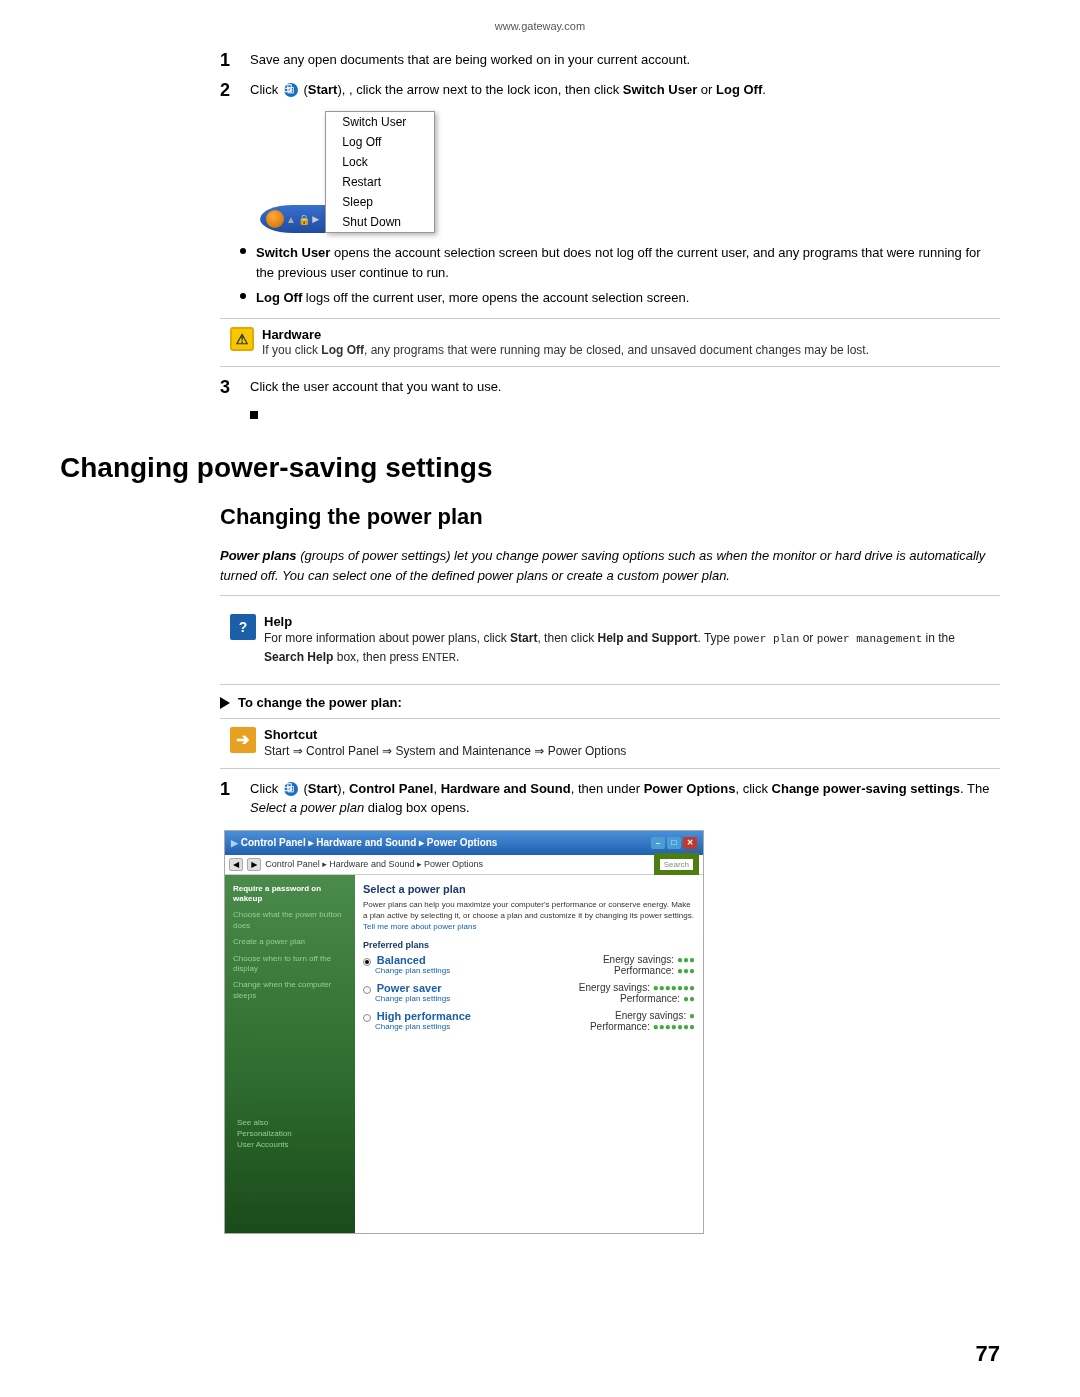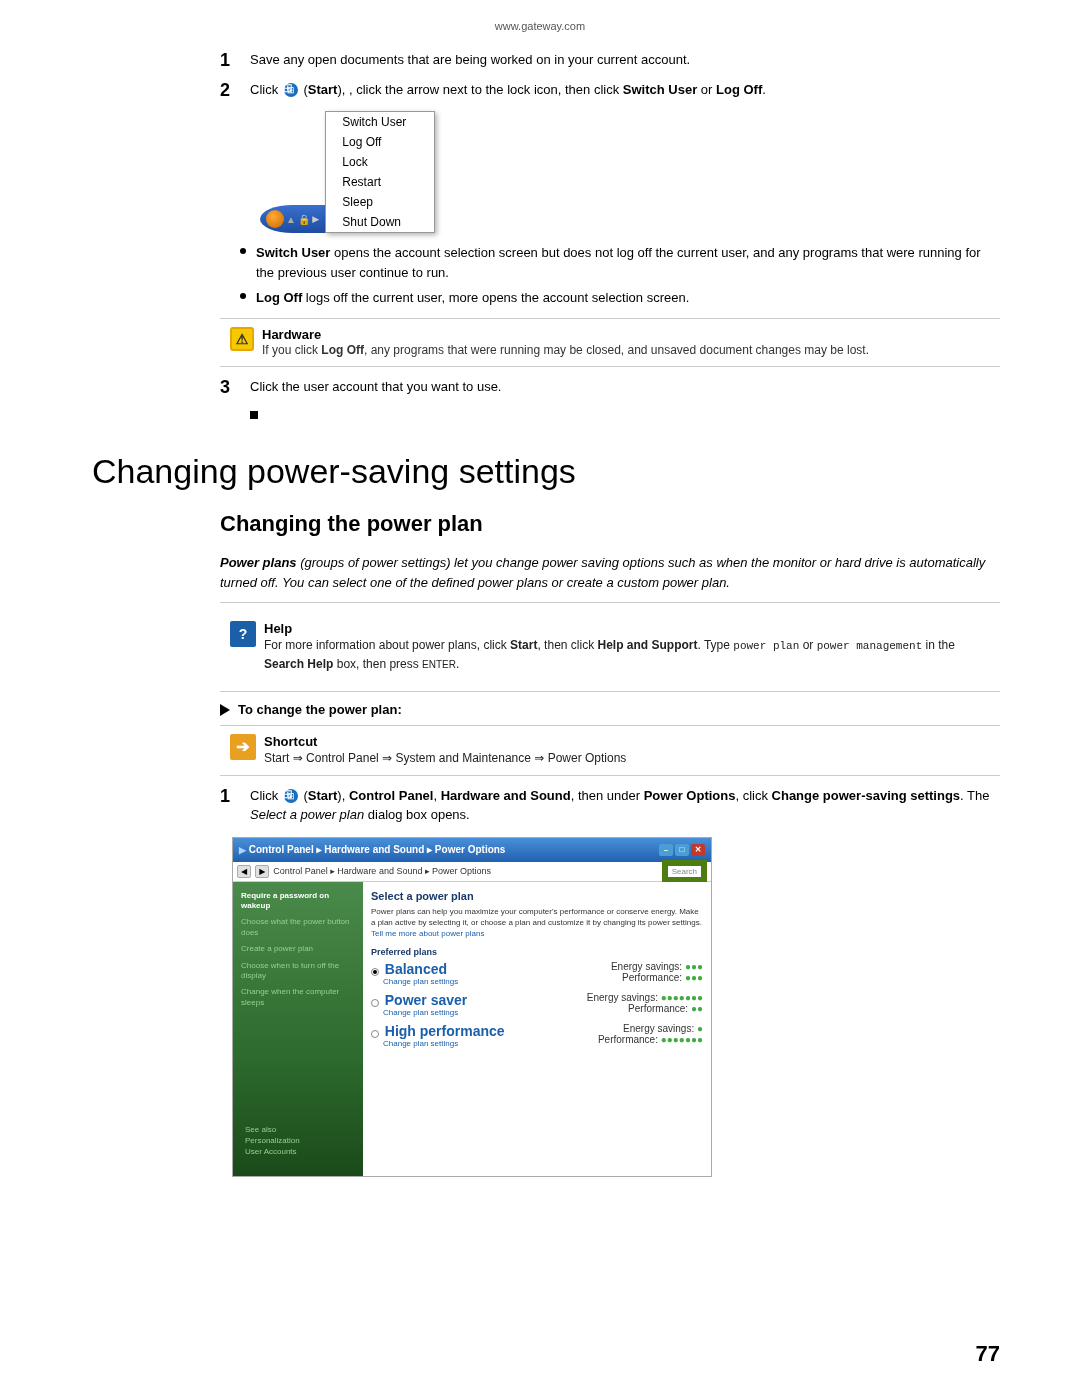--- a/index.html
+++ b/index.html
@@ -216,25 +216,25 @@
       display: inline-block;
       width: 8px;
       height: 8px;
       background: #000;
       margin-left: 30px;
       margin-top: 4px;
     }
 
     
     .chapter-title {
-      font-size: 34px;
-      font-weight: normal;
+      font-size: 28px;
+      font-weight: bold;
       color: #000;
       margin: 30px 0 20px 0;
-      padding-left: 92px;
+      padding-left: 60px;
       font-family: Arial, Helvetica, sans-serif;
       border-bottom: none;
     }
 
     .section-title {
       font-size: 22px;
       font-weight: bold;
       color: #000;
       margin-bottom: 16px;
       padding-left: 220px;
@@ -311,24 +311,24 @@
     }
 
     .shortcut-text {
       font-size: 12px;
       line-height: 1.5;
       color: #222;
     }
 
     
     .power-screenshot {
-      margin: 12px 12px;
+      margin: 12px 4px;
       border: 1px solid #aaa;
       width: 480px;
-      height: 340px;
+      height: 404px;
       background: #f0f4f8;
       overflow: hidden;
       font-size: 10px;
       position: relative;
     }
 
     .power-screenshot-inner {
       width: 100%;
       height: 100%;
       position: relative;
@@ -448,21 +448,21 @@
       display: flex;
       align-items: flex-start;
       margin-bottom: 6px;
       gap: 6px;
     }
 
     .win-plan-left { flex: 1; }
     .win-plan-right { font-size: 10px; color: #333; text-align: right; }
 
     .win-plan-name {
-      font-size: 14px;
+      font-size: 11px;
       color: #1a5faa;
       font-weight: bold;
     }
 
     .win-plan-link {
       font-size: 8px;
       color: #1a5faa;
     }
 
     .win-radio {

